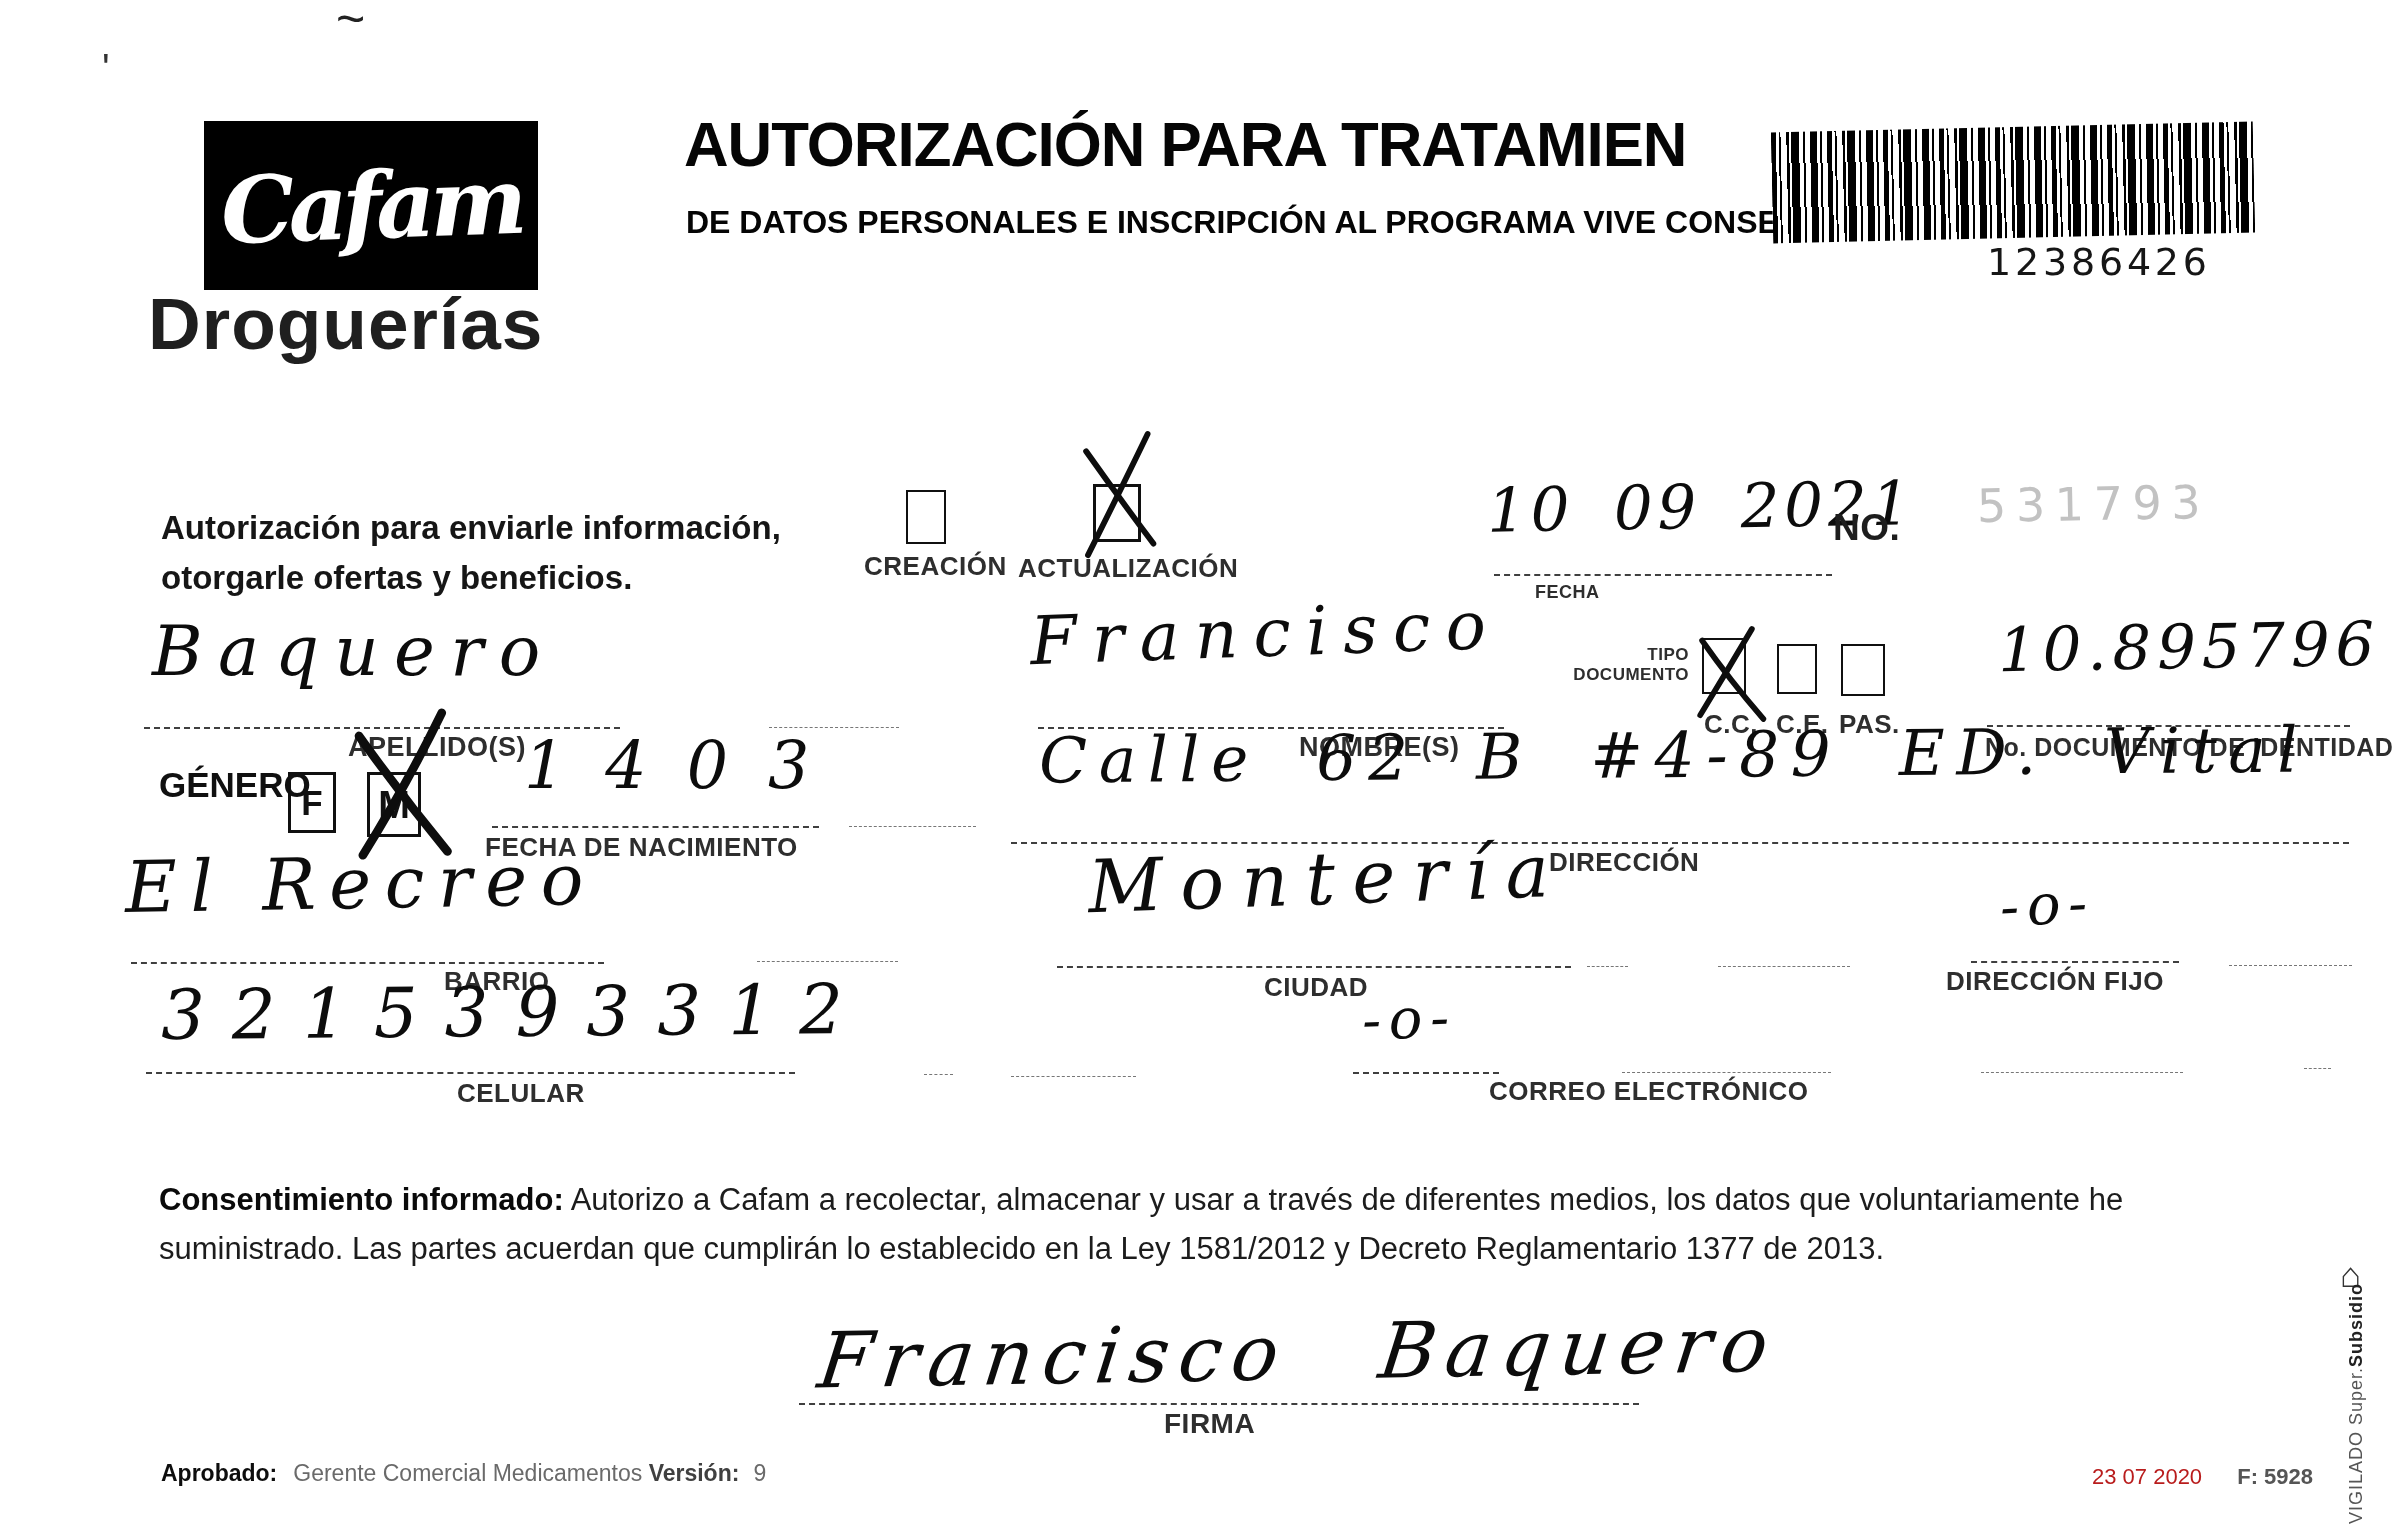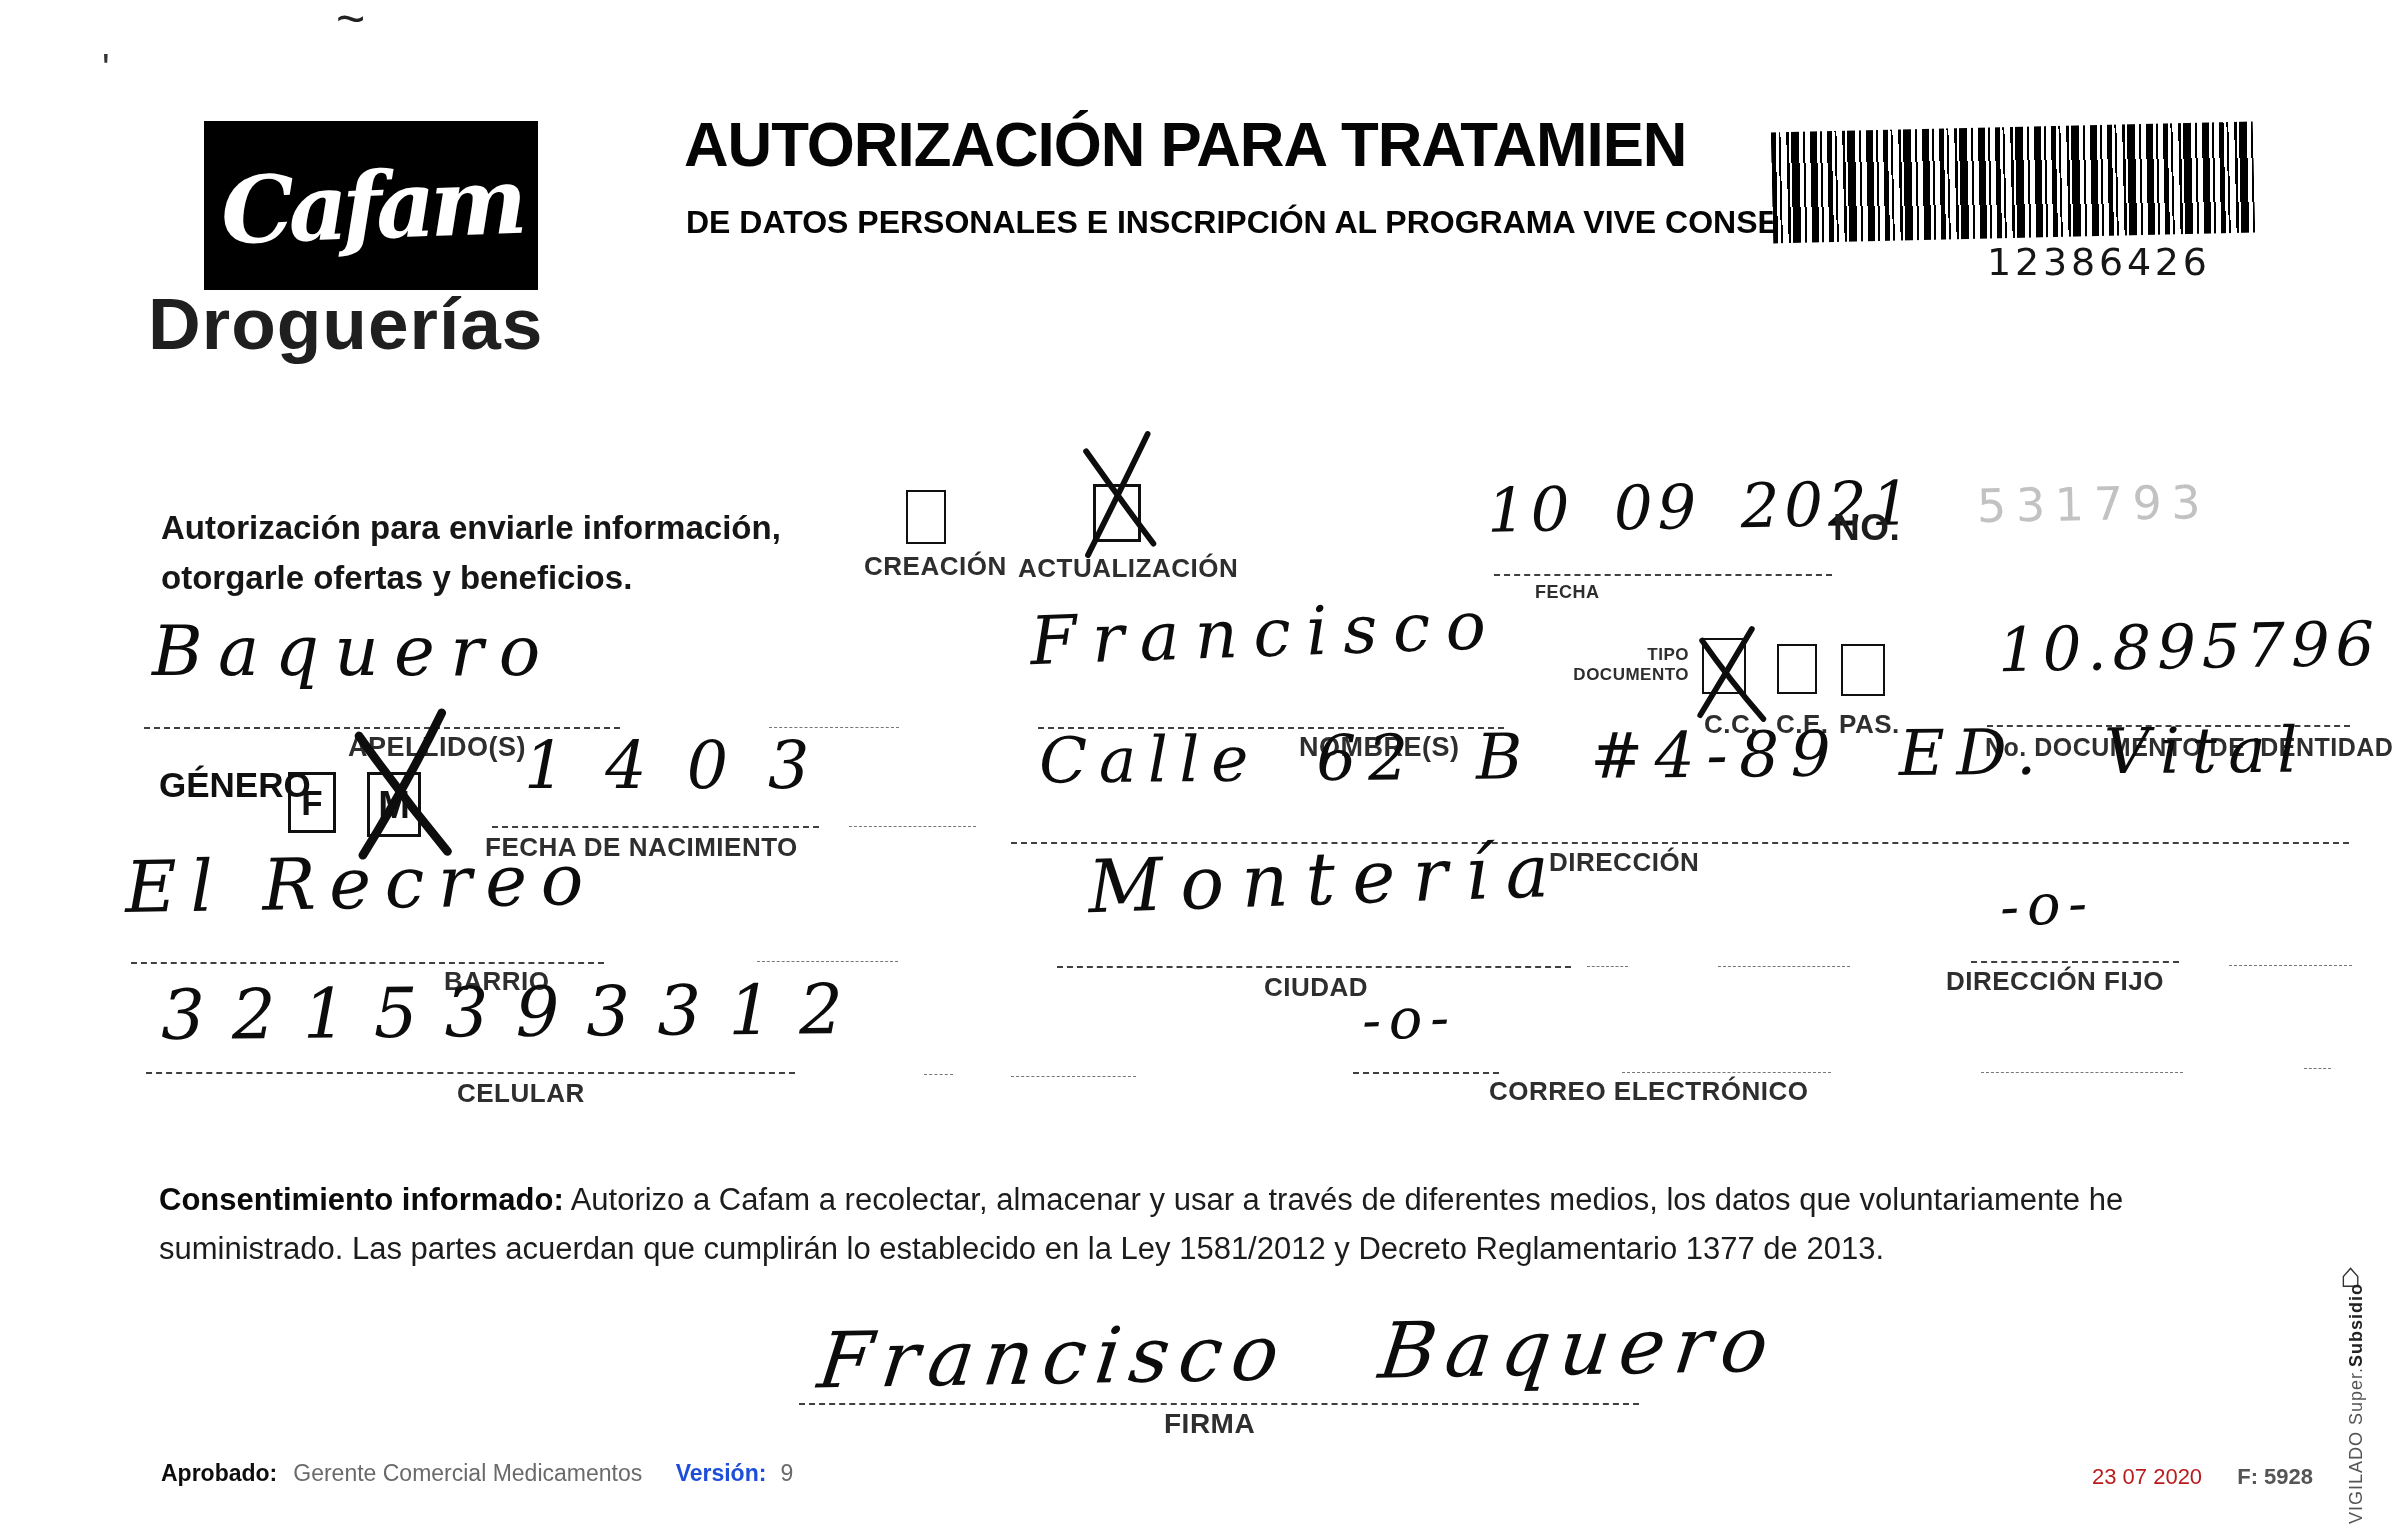--- a/index.html
+++ b/index.html
@@ -143,21 +143,21 @@
     <span>suministrado. Las partes acuerdan que cumplirán lo establecido en la Ley 1581/2012 y Decreto Reglamentario 1377 de 2013.</span>
   </div>
 
   <div class="abs hw" style="left:819px;top:1308px;font-size:77px;letter-spacing:9.6px;word-spacing:58px;transform:rotate(-1deg) skewX(-8deg);">Francisco Baquero</div>
   <div class="abs uline" style="left:799px;top:1403px;width:840px;"></div>
   <div class="abs lbl" style="left:1164px;top:1408px;font-size:28px;">FIRMA</div>
 
   <div class="abs" style="left:161px;top:1460px;font-size:23px;white-space:nowrap;">
     <b style="color:#0d0d0d;">Aprobado:</b>
     <span style="color:#6a6a6a;margin-left:9.6px;">Gerente Comercial Medicamentos</span>
-    <b style="color:#1d4ed8;margin-left:27px;text-align:right;">Versión:</b>
+    <b style="color:#404040;text-align:right;">Versión:</b>
     <span style="color:#6a6a6a;margin-left:7.7px;">9</span>
   </div>
   <div class="abs" style="left:2092px;top:1464px;font-size:22px;white-space:nowrap;">
     <span style="color:#b91c1c;">23 07 2020</span>
     <b style="color:#555;margin-left:29px;">F: 5928</b>
   </div>
 
   <div class="abs" style="left:2340px;top:1255px;font-size:35px;font-weight:700;color:#333;">⌂</div>
   <div class="abs" style="left:2231px;top:1393px;width:250px;font-size:18px;color:#555;letter-spacing:1px;
        white-space:nowrap;transform:rotate(-90deg);transform-origin:center;text-align:center;">

